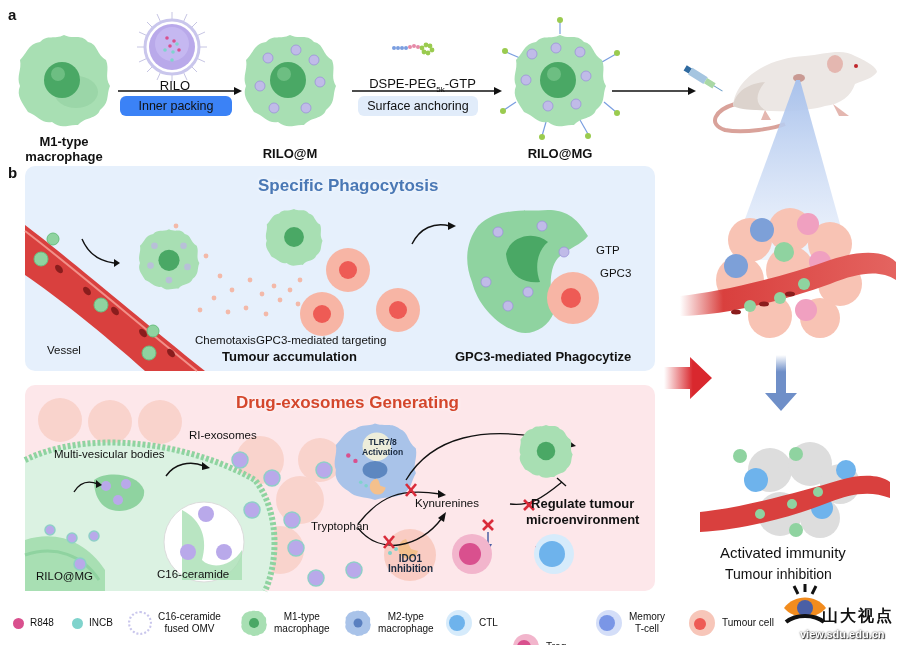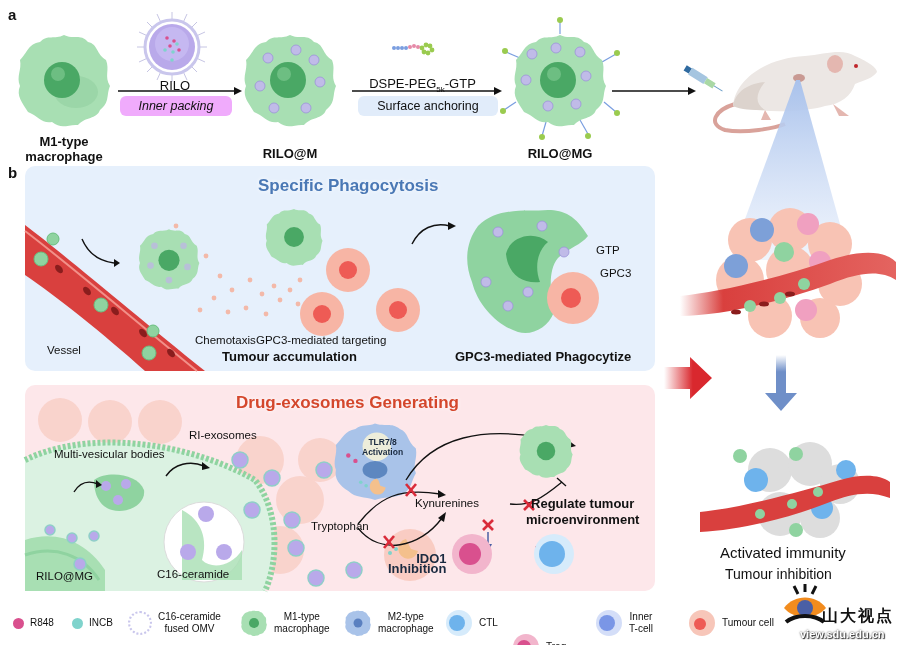--- a/index.html
+++ b/index.html
@@ -3,21 +3,21 @@
 <meta charset="utf-8">
 <style>
   * { box-sizing: border-box; margin: 0; padding: 0; }
   html, body { width: 900px; height: 645px; background: #ffffff; overflow: hidden; }
   body { position: relative; font-family: "Liberation Sans", sans-serif; color: #111; }
   .abs { position: absolute; }
   .panel-letter { font-weight: bold; font-size: 15px; }
   .cell-label { font-weight: bold; font-size: 13px; text-align: center; line-height: 15px; }
   .step-label { font-size: 13px; text-align: center; }
   .pill { border-radius: 6px; font-size: 12.5px; text-align: center; padding: 3px 0; }
-  .pill-pink { background: #f0abfc; font-style: italic; }
+  .pill-pink { background: #3b82f6; }
   .pill-blue { background: #e1ecfa; }
   .box-blue { background: #e6f0fc; border-radius: 10px; }
   .box-pink { background: #fde7ea; border-radius: 10px; }
   .section-title-blue { color: #4a78b5; font-weight: bold; font-size: 17px; text-shadow: 0 0 4px #fff; }
   .section-title-red { color: #d4472c; font-weight: bold; font-size: 17px; text-shadow: 0 0 4px #fff; }
   .small { font-size: 11.5px; }
   .bold { font-weight: bold; }
   .legend-item { position: absolute; display: flex; align-items: center; gap: 6px; font-size: 10px; line-height: 12px; }
   .legend-text { text-align: center; }
   svg { overflow: visible; }
@@ -105,21 +105,21 @@
       <circle cx="32" cy="12" r="2.4"></circle>
     </g>
 </svg>
 <div class="abs step-label" style="left:355px;top:76px;width:135px;">
   <span>DSPE-PEG</span><sub style="font-size:8px;margin-top:9px;">5k</sub><span>-GTP</span>
 </div>
 <svg class="abs" style="left:352px;top:86px;" width="150" height="10">
   <line x1="0" y1="5" x2="142" y2="5" stroke="#111" stroke-width="1.6"></line>
   <polygon points="142,1 150,5 142,9" fill="#111"></polygon>
 </svg>
-<div class="abs pill pill-blue" style="left:358px;top:96px;width:140px;">Surface anchoring</div>
+<div class="abs pill pill-blue" style="left:358px;top:96px;width:120px;">Surface anchoring</div>
 
 <svg class="abs" style="left:500px;top:18px;" width="120" height="122" viewBox="0 0 120 122">
   <g stroke="#7a9ee0" stroke-width="1.2">
     <line x1="60" y1="16" x2="60" y2="2"></line>
       <line x1="20" y1="40" x2="6" y2="34"></line>
       <line x1="102" y1="44" x2="116" y2="36"></line>
     <line x1="16" y1="84" x2="4" y2="92"></line>
       <line x1="104" y1="84" x2="116" y2="94"></line>
       <line x1="46" y1="104" x2="42" y2="118"></line>
       <line x1="80" y1="102" x2="88" y2="116"></line>
@@ -370,21 +370,21 @@
   <div>TLR7/8</div>
   <div>Activation</div>
 </div>
 
 <svg class="abs" style="left:380px;top:525px;" width="60" height="60">
   <circle cx="30" cy="30" r="26" fill="#f7c6b9" opacity="0.8"></circle>
   <path d="M26 14 a10 10 0 1 0 12 12 l-7 -2 l-3 -6 z" fill="#f4c08c"></path>
   <circle cx="10" cy="28" r="2" fill="#7fd3cc"></circle>
     <circle cx="16" cy="24" r="2" fill="#7fd3cc"></circle>
 </svg>
-<div class="abs" style="left:388px;top:554px;font-size:13px;line-height:10px;text-align:right;font-weight:bold;color:#1a2a40;">
+<div class="abs" style="left:388px;top:554px;font-size:10px;line-height:10px;text-align:center;font-weight:bold;color:#1a2a40;">
   <div>IDO1</div>
   <div>Inhibition</div>
 </div>
 
 <svg class="abs" style="left:340px;top:420px;" width="310" height="150">
   <path d="M66 60 C90 20 140 0 230 24" stroke="#111" stroke-width="1.3" fill="none"></path>
   <polygon points="228,20 236,26 228,28" fill="#111"></polygon>
   <path d="M18 104 C40 76 60 68 100 74" stroke="#111" stroke-width="1.3" fill="none"></path>
   <polygon points="98,70 106,75 98,78" fill="#111"></polygon>
   <path d="M18 108 C40 136 80 128 102 98" stroke="#111" stroke-width="1.3" fill="none"></path>
@@ -554,21 +554,21 @@
       <circle cx="14" cy="14" r="13" fill="#f2b5cc"></circle>
       <circle cx="12" cy="14" r="7" fill="#d9508e"></circle>
     </svg>
   <span class="legend-text">Treg</span>
 </div>
 <div class="legend-item" style="left:595px;top:609px;">
   <svg width="28" height="28">
       <circle cx="14" cy="14" r="13" fill="#d4def8"></circle>
       <circle cx="12" cy="14" r="8" fill="#7a96e6"></circle>
     </svg>
-  <span class="legend-text" style="white-space:pre-line;">Inner
+  <span class="legend-text" style="white-space:pre-line;">Memory
 T-cell</span>
 </div>
 <div class="legend-item" style="left:688px;top:609px;">
   <svg width="28" height="28">
       <circle cx="14" cy="14" r="13" fill="#f7c6b9"></circle>
       <circle cx="12" cy="15" r="6" fill="#ee5b55"></circle>
     </svg>
   <span class="legend-text">Tumour cell</span>
 </div>
 

